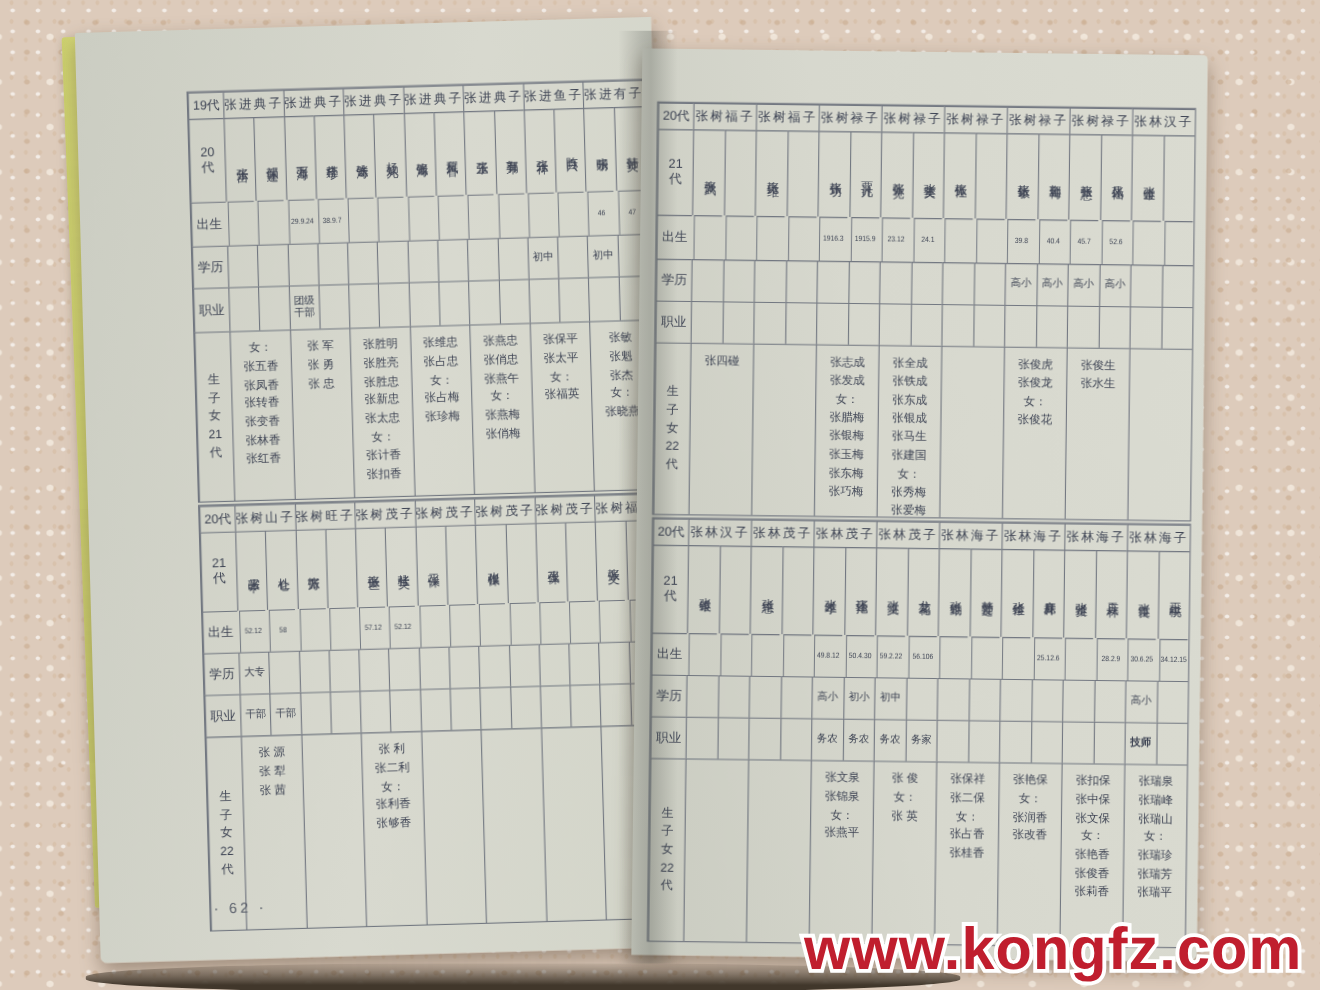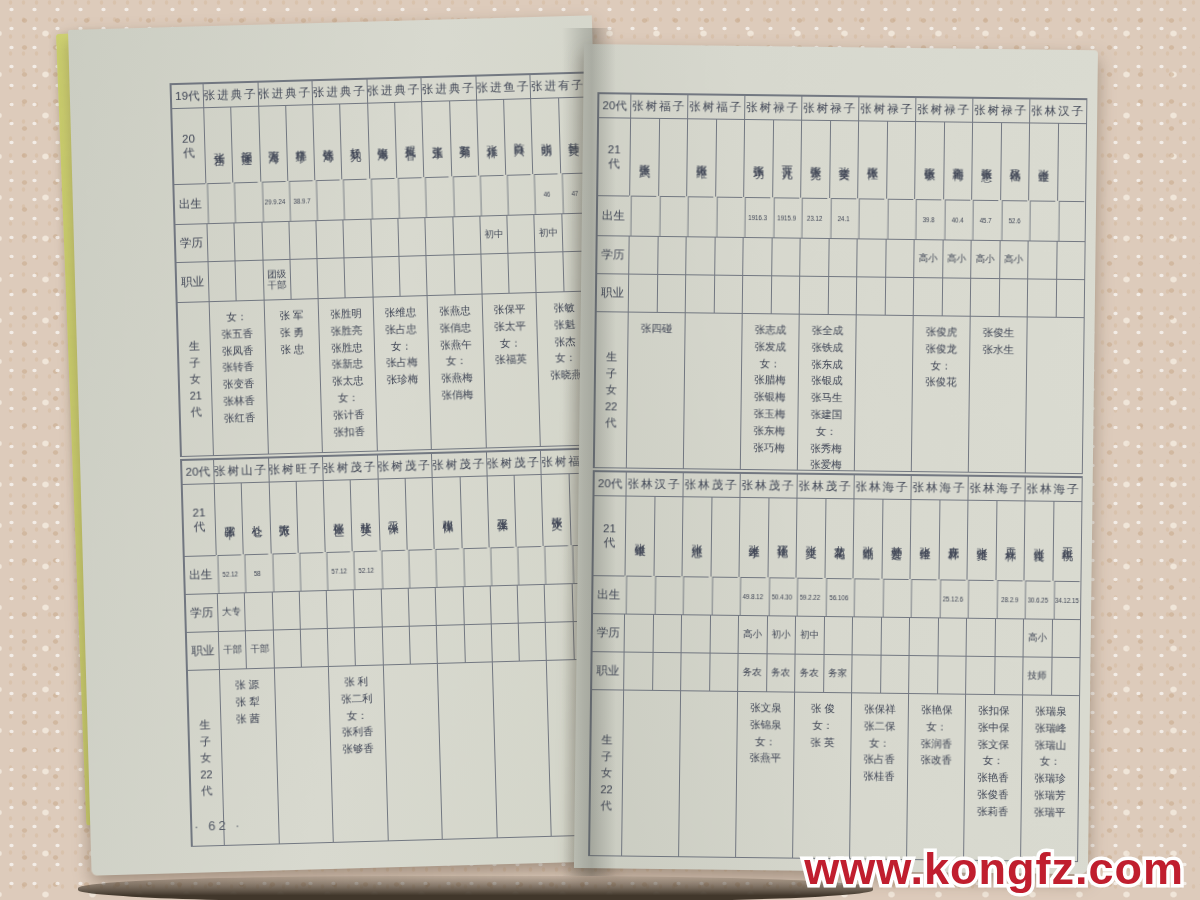--- a/index.html
+++ b/index.html
@@ -50,21 +50,21 @@
   .val{font-size:9.5px;line-height:1.15;text-align:center;flex-wrap:wrap;align-content:center;}
   .rlabel{font-size:11.5px;white-space:nowrap;}
   .stack{flex-direction:column;line-height:1.2;font-size:11.5px;}
   .kidlabel{font-size:11px;line-height:1.5;}
   .kids{flex-direction:column;justify-content:flex-start;align-items:center;
     padding-top:7px;font-size:10.5px;line-height:1.6;white-space:nowrap;}
   .page-number{position:absolute;left:104px;top:792px;font-size:13px;color:#565c68;letter-spacing:3px;}
   .watermark{position:absolute;right:16px;bottom:8px;text-align:center;color:#c01e2e;font-weight:700;
     -webkit-text-stroke:7px #fff;paint-order:stroke fill;line-height:1.05;}
   .wm1{font-size:52px;letter-spacing:5px;}
-  .wm2{font-size:45px;letter-spacing:1px;}
+  .wm2{font-size:54px;letter-spacing:1px;}
 </style>
 </head>
 <body>
 
 <div class="scene">
   <div class="yellow-edge"></div>
 
   <div class="page page-left">
     <div class="gen-table t-lt" style="grid-template-columns: 32px repeat(14, 1fr);">
         <div class="gcell rlabel" style="grid-area: 1 / 1;">19代</div>
@@ -617,21 +617,21 @@
         <div class="gcell val" style="grid-area: 5 / 6;">务农</div>
         <div class="gcell val" style="grid-area: 5 / 7;">务农</div>
         <div class="gcell val" style="grid-area: 5 / 8;">务农</div>
         <div class="gcell val" style="grid-area: 5 / 9;">务家</div>
         <div class="gcell val" style="grid-area: 5 / 10;"></div>
         <div class="gcell val" style="grid-area: 5 / 11;"></div>
         <div class="gcell val" style="grid-area: 5 / 12;"></div>
         <div class="gcell val" style="grid-area: 5 / 13;"></div>
         <div class="gcell val" style="grid-area: 5 / 14;"></div>
         <div class="gcell val" style="grid-area: 5 / 15;"></div>
-        <div class="gcell val" style="grid-area: 5 / 16;">技师</div>
+        <div class="gcell val" style="grid-area: 5 / 16; font-weight: bold;">技师</div>
         <div class="gcell val" style="grid-area: 5 / 17;"></div>
         <div class="gcell rlabel stack kidlabel" style="grid-area: 6 / 1;">
           <div>生</div>
           <div>子</div>
           <div>女</div>
           <div>22</div>
           <div>代</div>
         </div>
         <div class="gcell kids" style="grid-area: 6 / 2 / auto / span 2;"></div>
         <div class="gcell kids" style="grid-area: 6 / 4 / auto / span 2;"></div>

